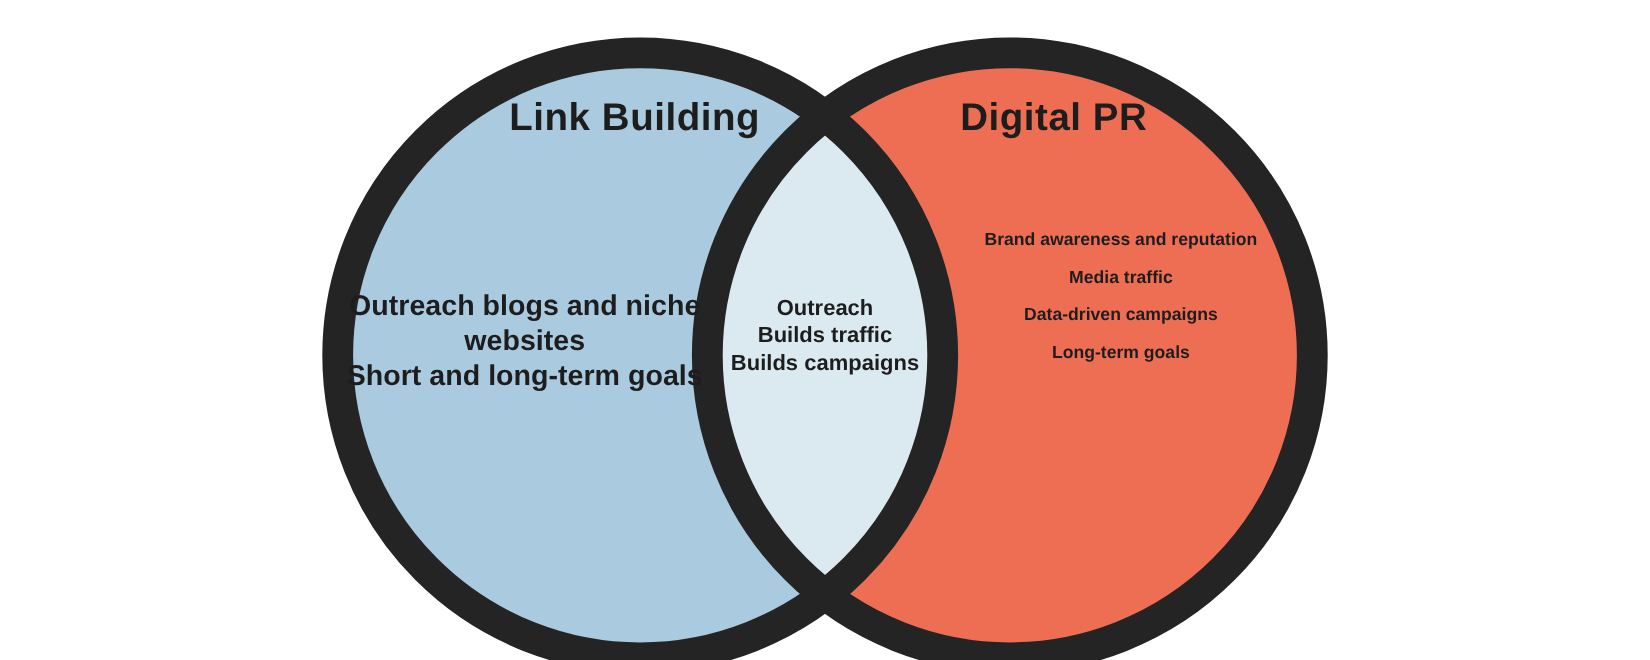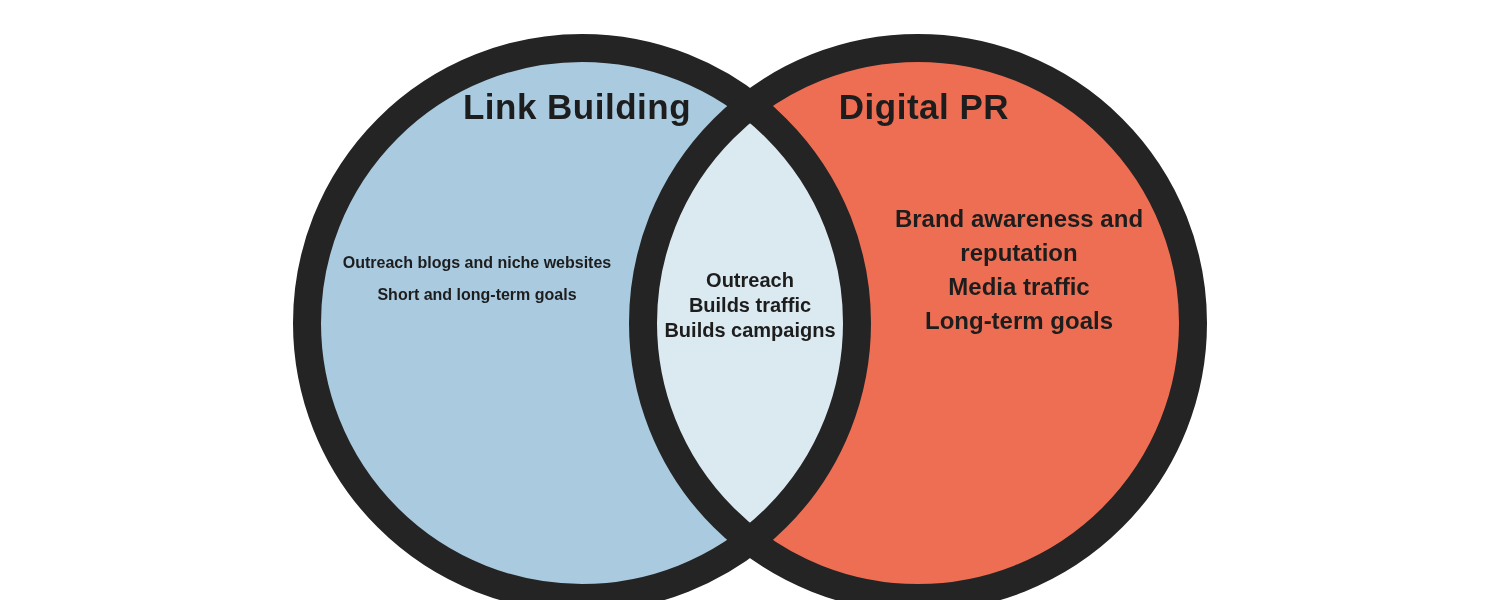--- a/index.html
+++ b/index.html
@@ -28,40 +28,40 @@
     font-weight: 700;
   }
   .circle-title {
     width: 400px;
     top: 66px;
     font-size: 35px;
     line-height: 38px;
     letter-spacing: 0.5px;
   }
   .title-left  { left: 377px; }
-  .title-right { left: 724px; }
+  .title-right { left: 758px; }
   .body-left {
     left: 292px;
-    top: 225px;
+    top: 239px;
     width: 370px;
-    font-size: 16px;
+    font-size: 26px;
     line-height: 32px;
   }
   .body-overlap {
     left: 650px;
     top: 246px;
     width: 200px;
     font-size: 20px;
     line-height: 25px;
   }
   .body-right {
     left: 849px;
     top: 180px;
     width: 340px;
-    font-size: 24px;
+    font-size: 16px;
     line-height: 34px;
   }
 </style>
 </head>
 <body>
 
 <div class="stage">
 
   <svg width="1500" height="600" viewBox="0 0 1500 600">
     <defs>
@@ -100,16 +100,17 @@
 
   <div class="txt body-overlap">
     <div>Outreach</div>
     <div>Builds traffic</div>
     <div>Builds campaigns</div>
   </div>
 
   <div class="txt body-right">
     <div>Brand awareness and reputation</div>
     <div>Media traffic</div>
+    <div>Data-driven campaigns</div>
     <div>Long-term goals</div>
   </div>
 
 </div>
 
 </body></html>

